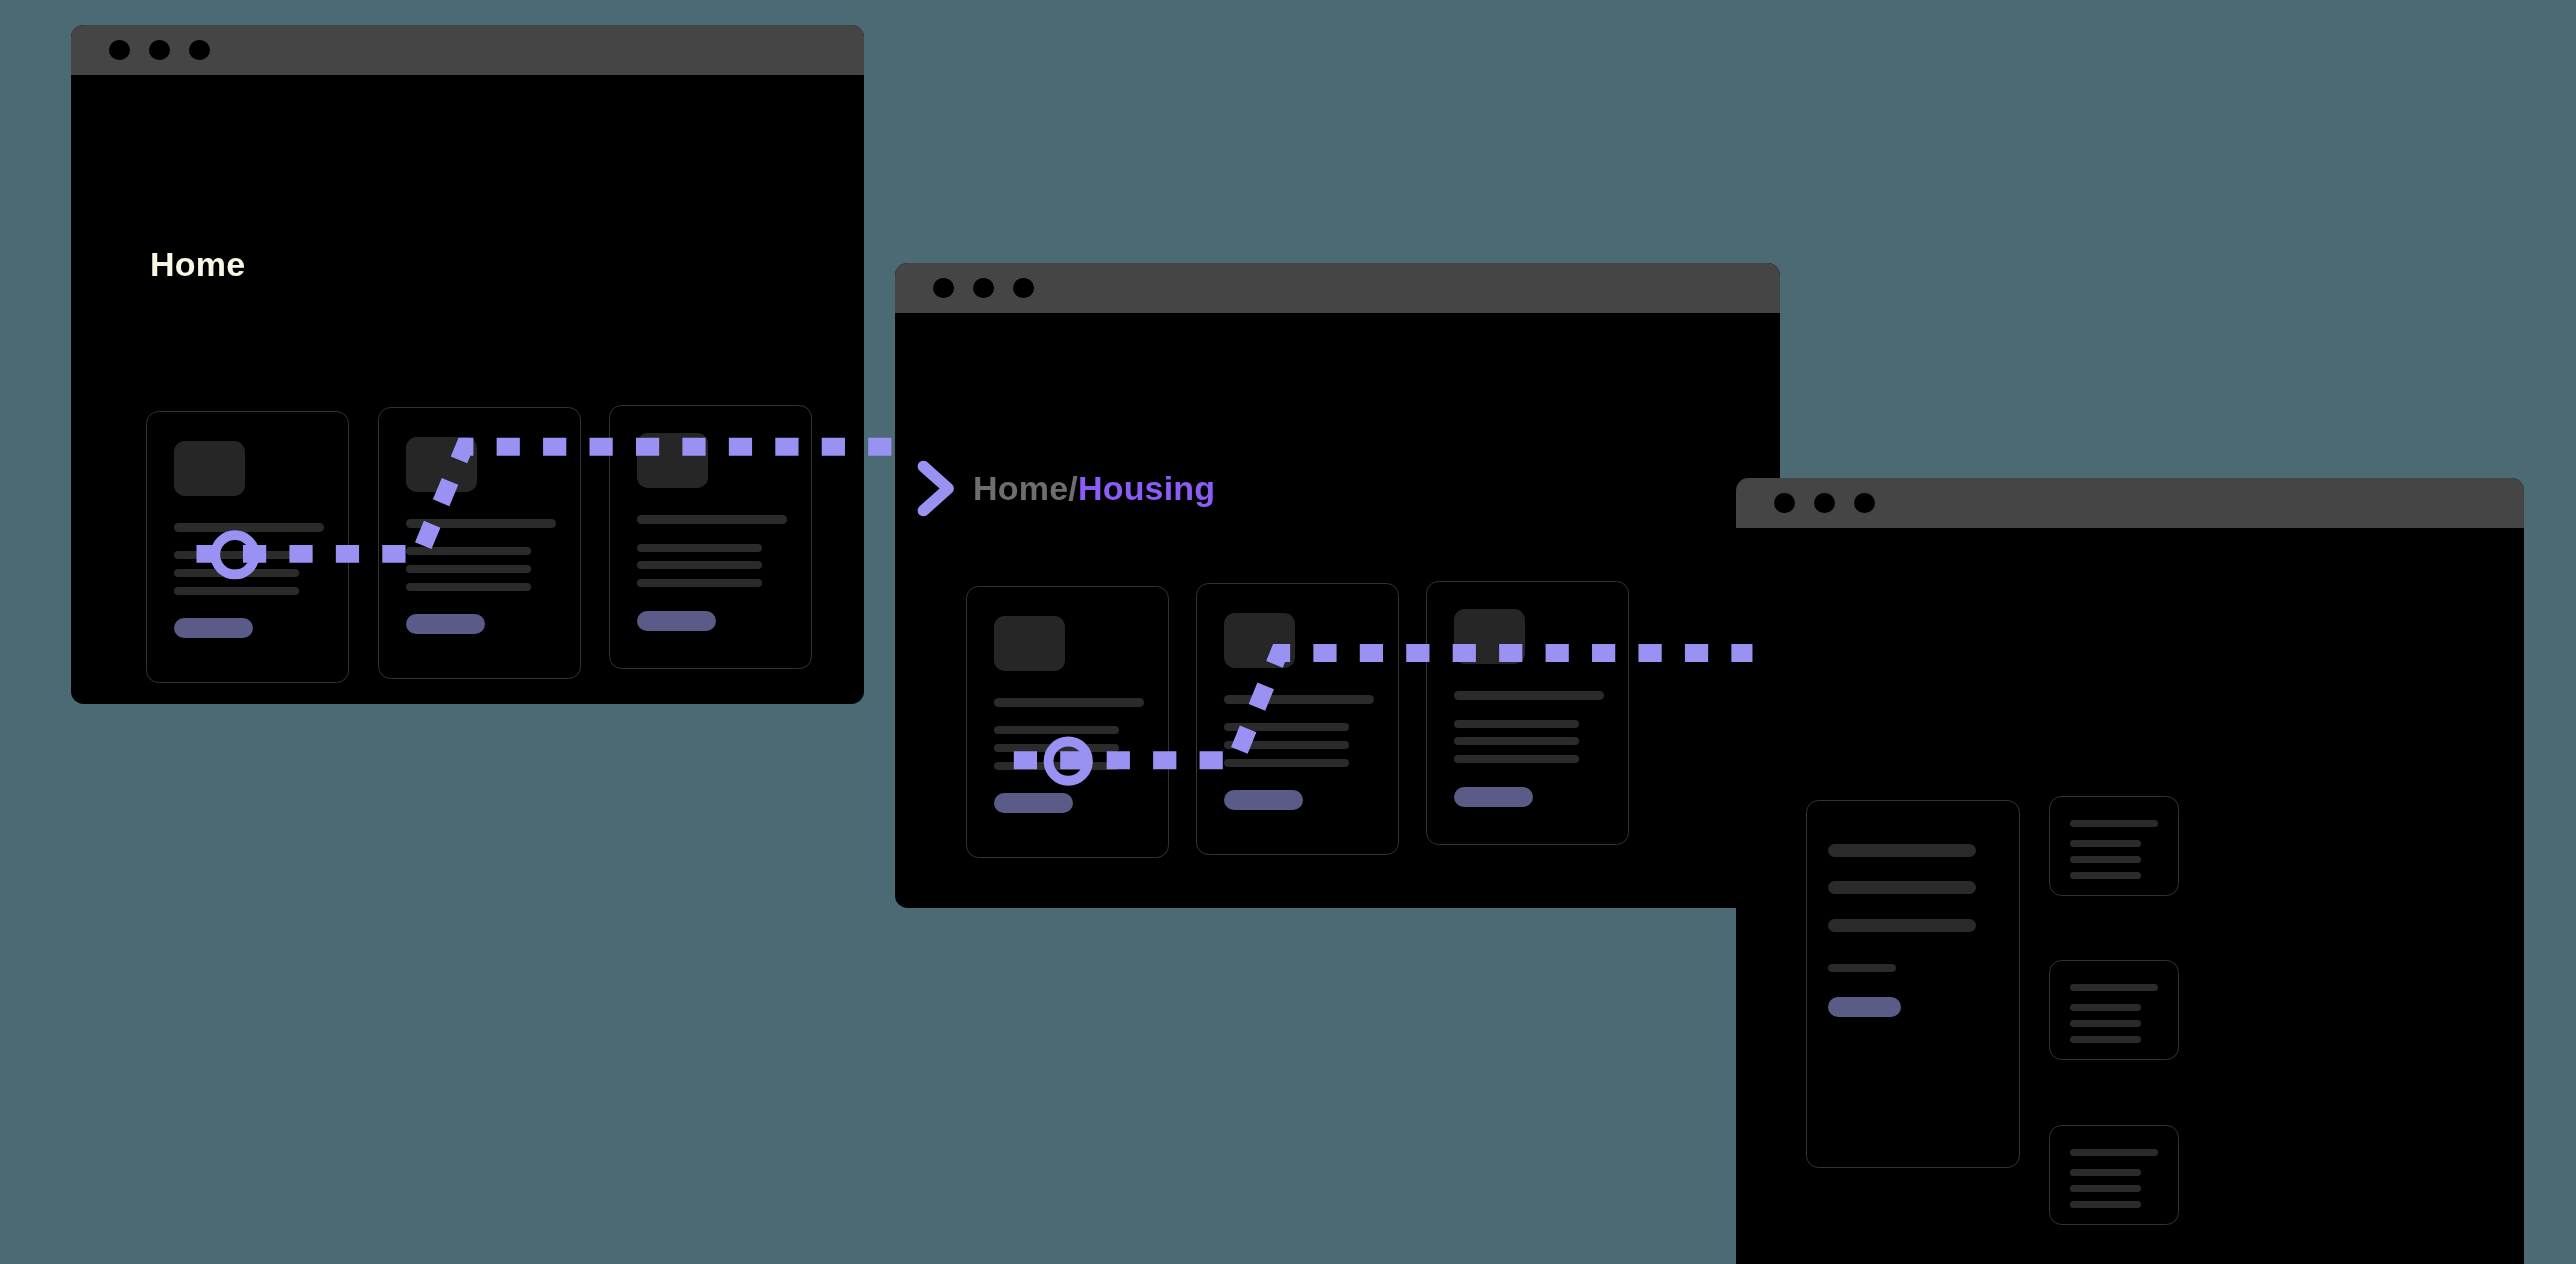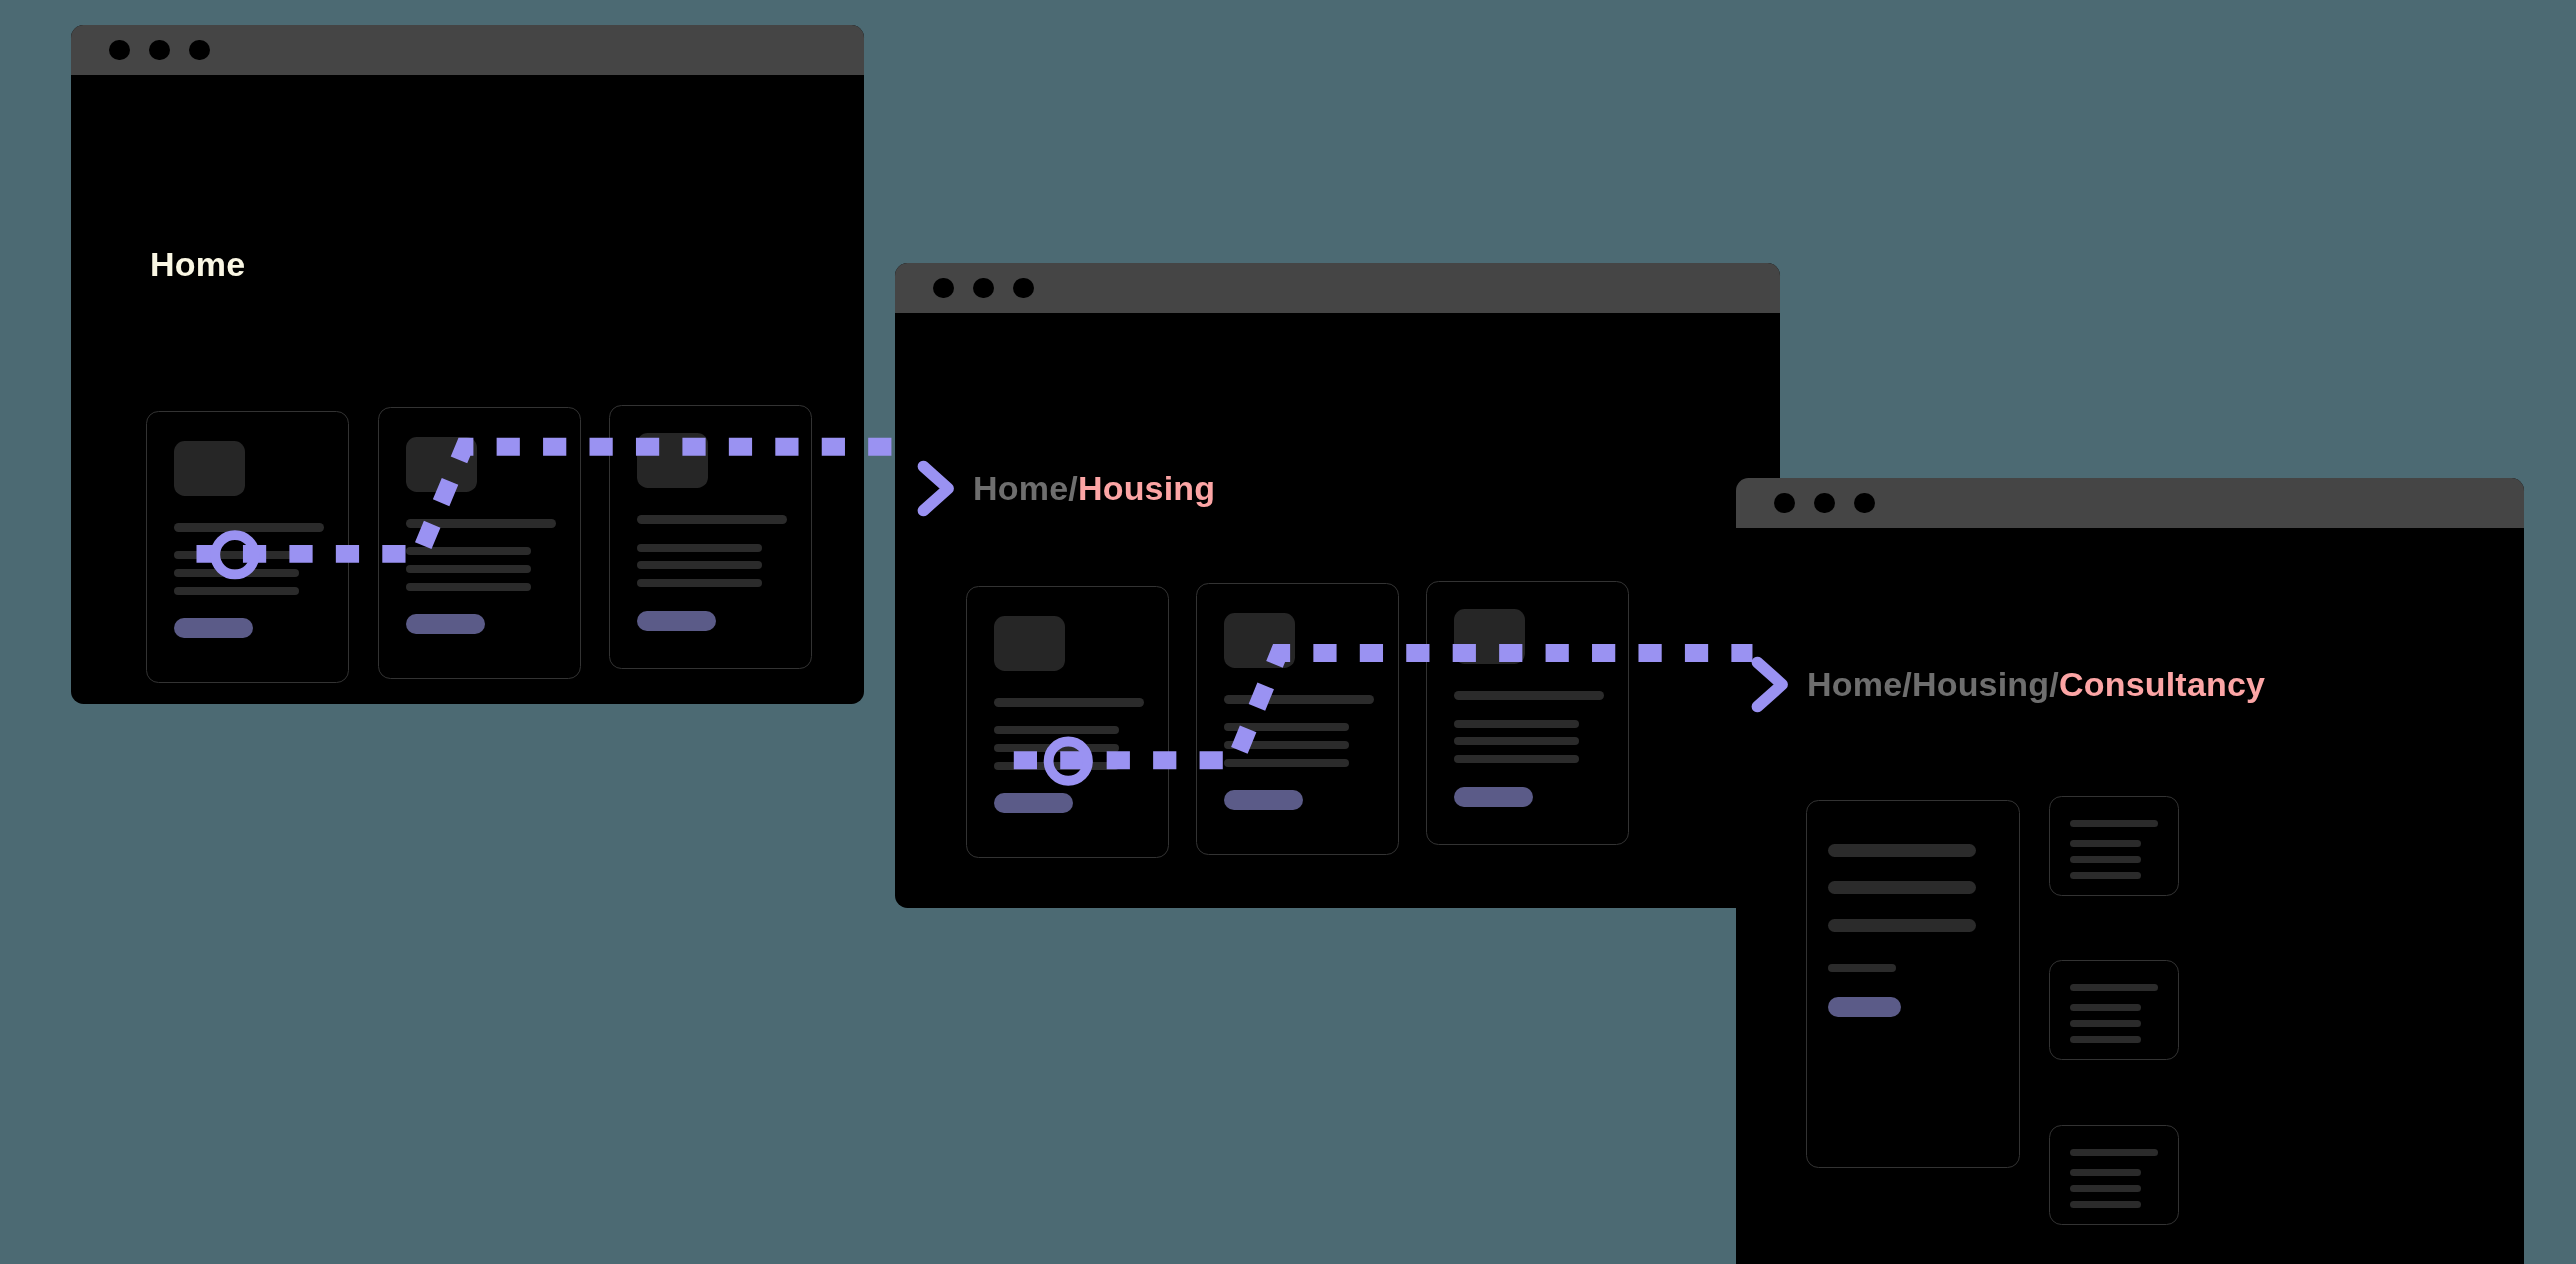--- a/index.html
+++ b/index.html
@@ -58,21 +58,21 @@
     display: flex;
     align-items: center;
     white-space: nowrap;
   }
   .crumb-text {
     font-size: 34px;
     font-weight: 700;
     letter-spacing: 0.2px;
   }
   .crumb-prefix { color: #6E6E6E; }
-  .crumb-current { color: #fca5a5; }
+  .crumb-current { color: #8b5cf6; }
 
   
   .chev {
     width: 46px;
     height: 59px;
     flex: 0 0 auto;
     margin-right: 16px;
   }
 
   
@@ -204,27 +204,20 @@
 <div class="window" style="left:1736px; top:478px; width:788px; height:840px;">
 
   <div class="titlebar">
     <span class="dot"></span>
     <span class="dot"></span>
     <span class="dot"></span>
   </div>
 
   <div class="win-body">
 
-    <div class="crumb-row" style="left:9px; top:127px;">
-      <svg class="chev" viewBox="0 0 52 66">
-        <path d="M14 8 L42 33 L14 58" fill="none" stroke="#9A92F2" stroke-width="13" stroke-linecap="round" stroke-linejoin="round"></path>
-      </svg>
-      <span class="crumb-text crumb-prefix">Home/Housing/</span>
-      <span class="crumb-text crumb-current">Consultancy</span>
-    </div>
 
     <div class="card" style="left:70px; top:272px; width:214px; height:368px;">
       <span class="bar" style="left:21.4px; top:43px; width:148px; height:12.5px;"></span>
       <span class="bar" style="left:21.4px; top:80px; width:148px; height:12.5px;"></span>
       <span class="bar" style="left:21.4px; top:118px; width:148px; height:12.5px;"></span>
       <span class="bar" style="left:21.4px; top:163px; width:68px; height:8px;"></span>
       <span class="pill" style="left:21.4px; top:196px; width:73px; height:19.7px;"></span>
     </div>
 
     <div class="card" style="left:313px; top:268px; width:130px; height:100px;">

